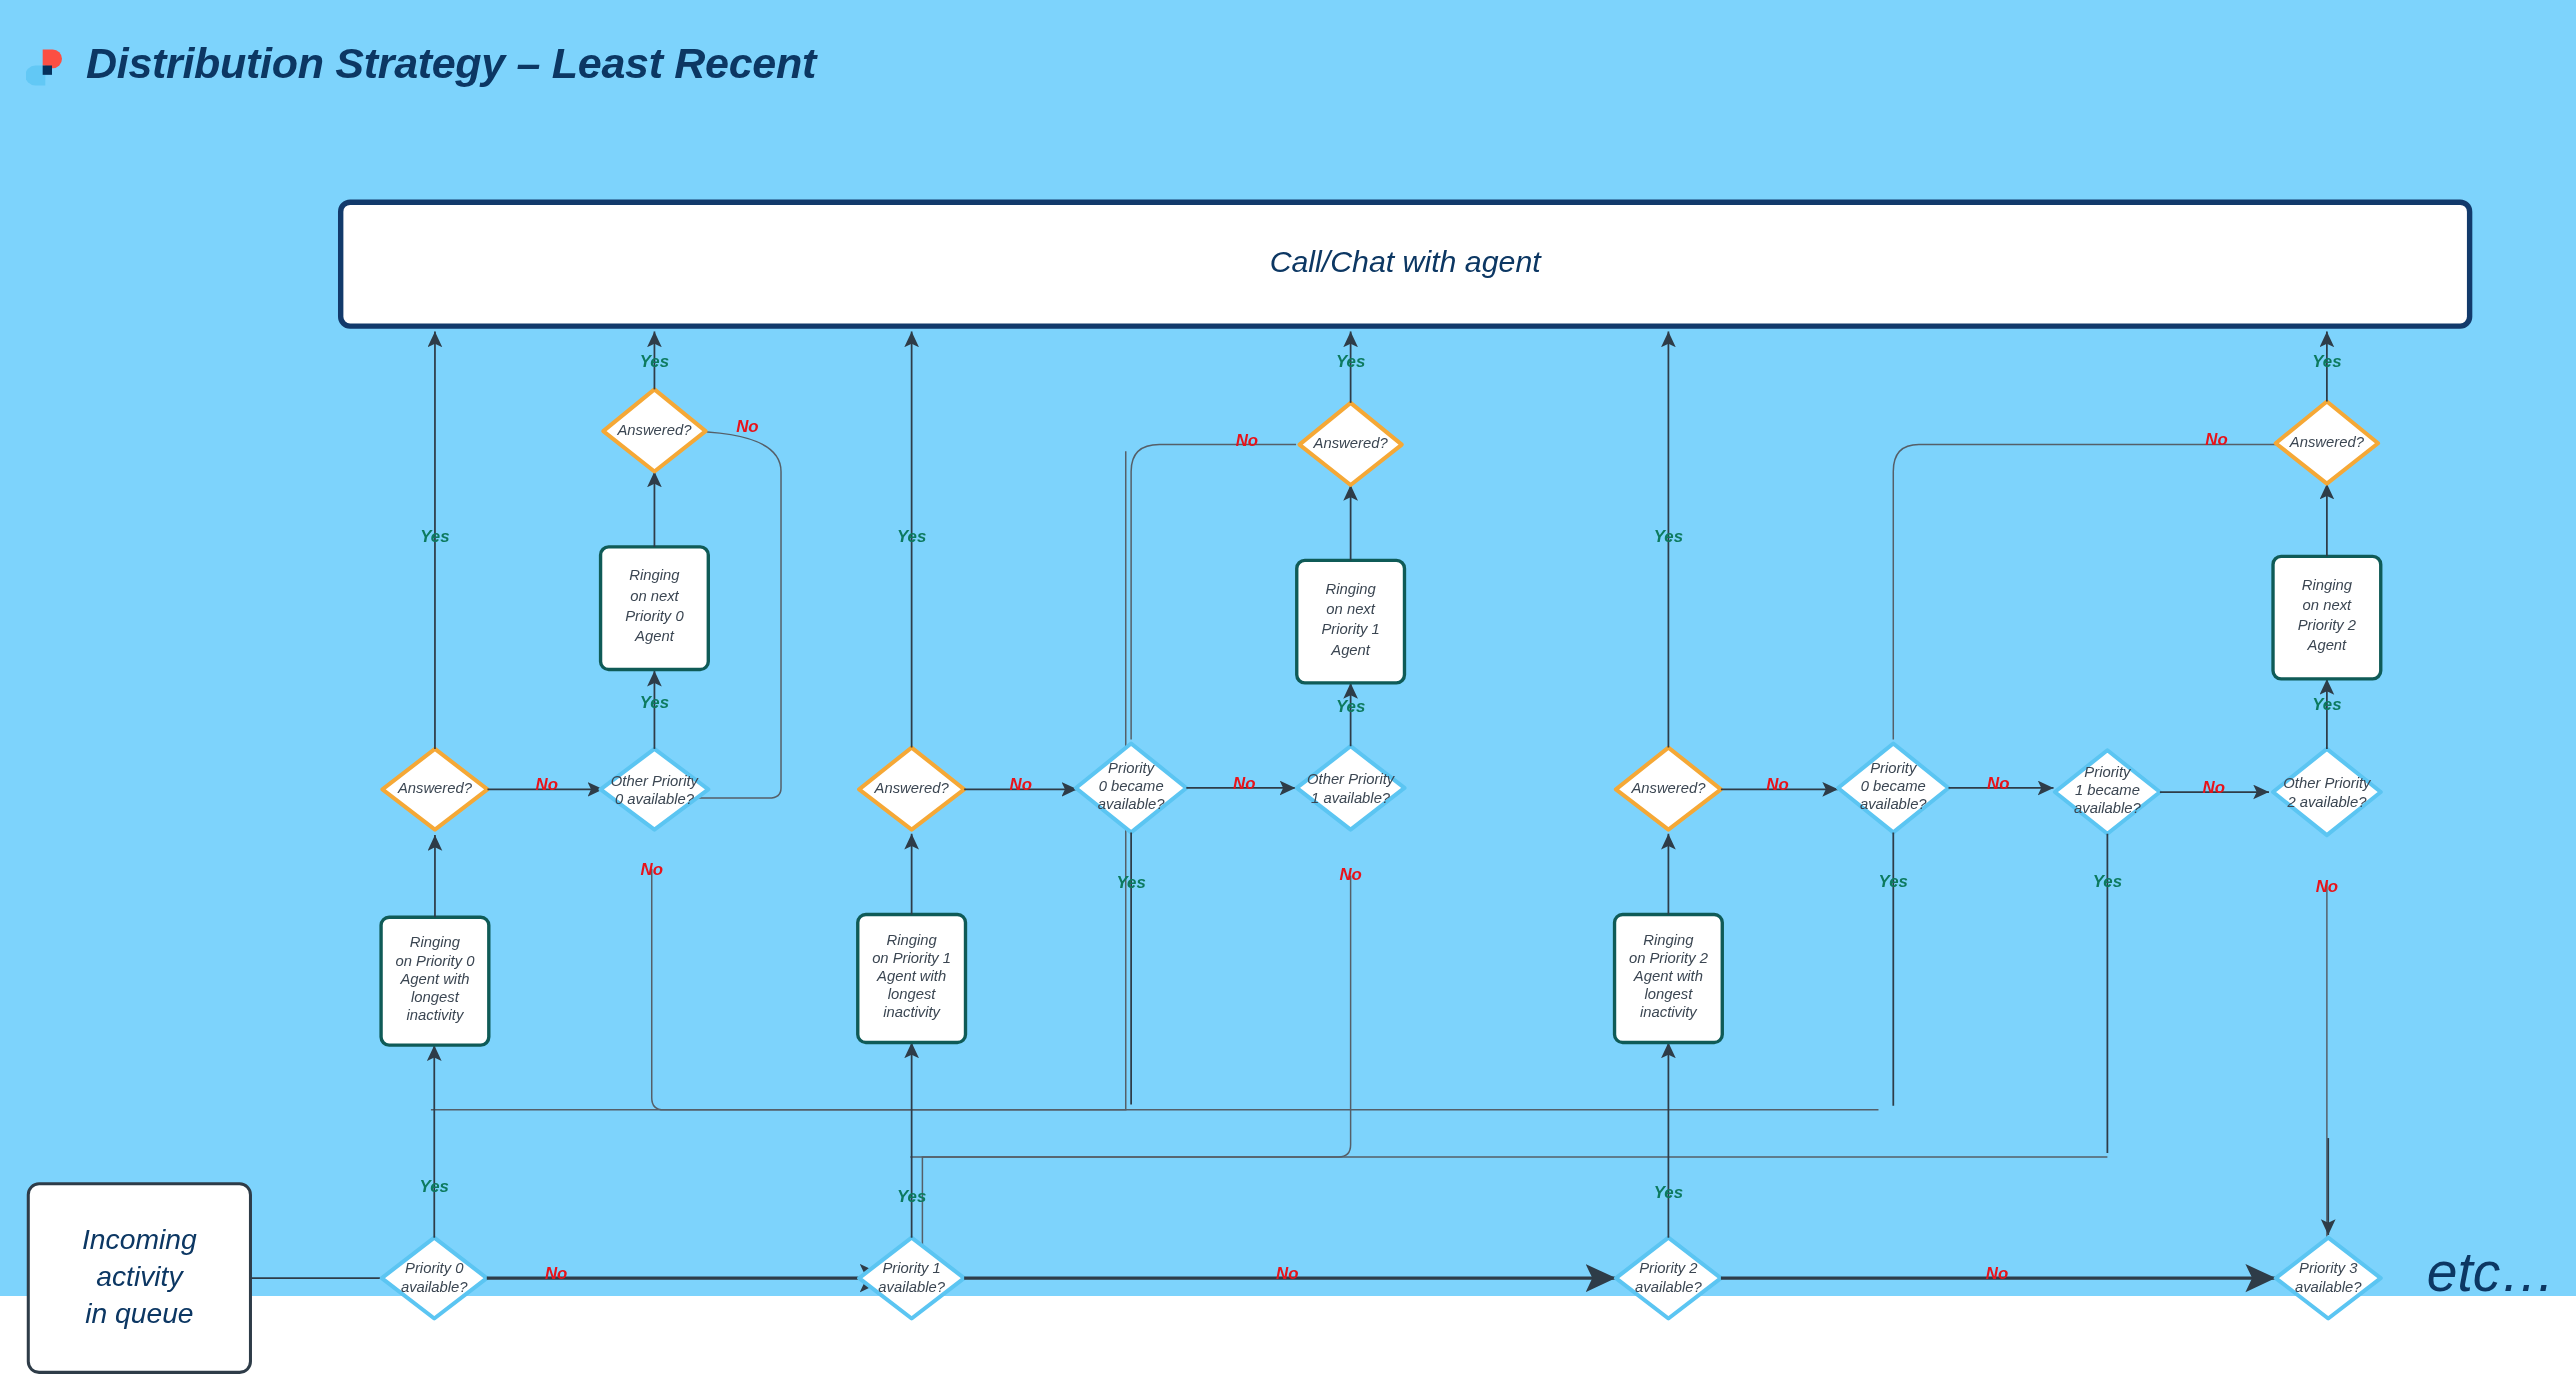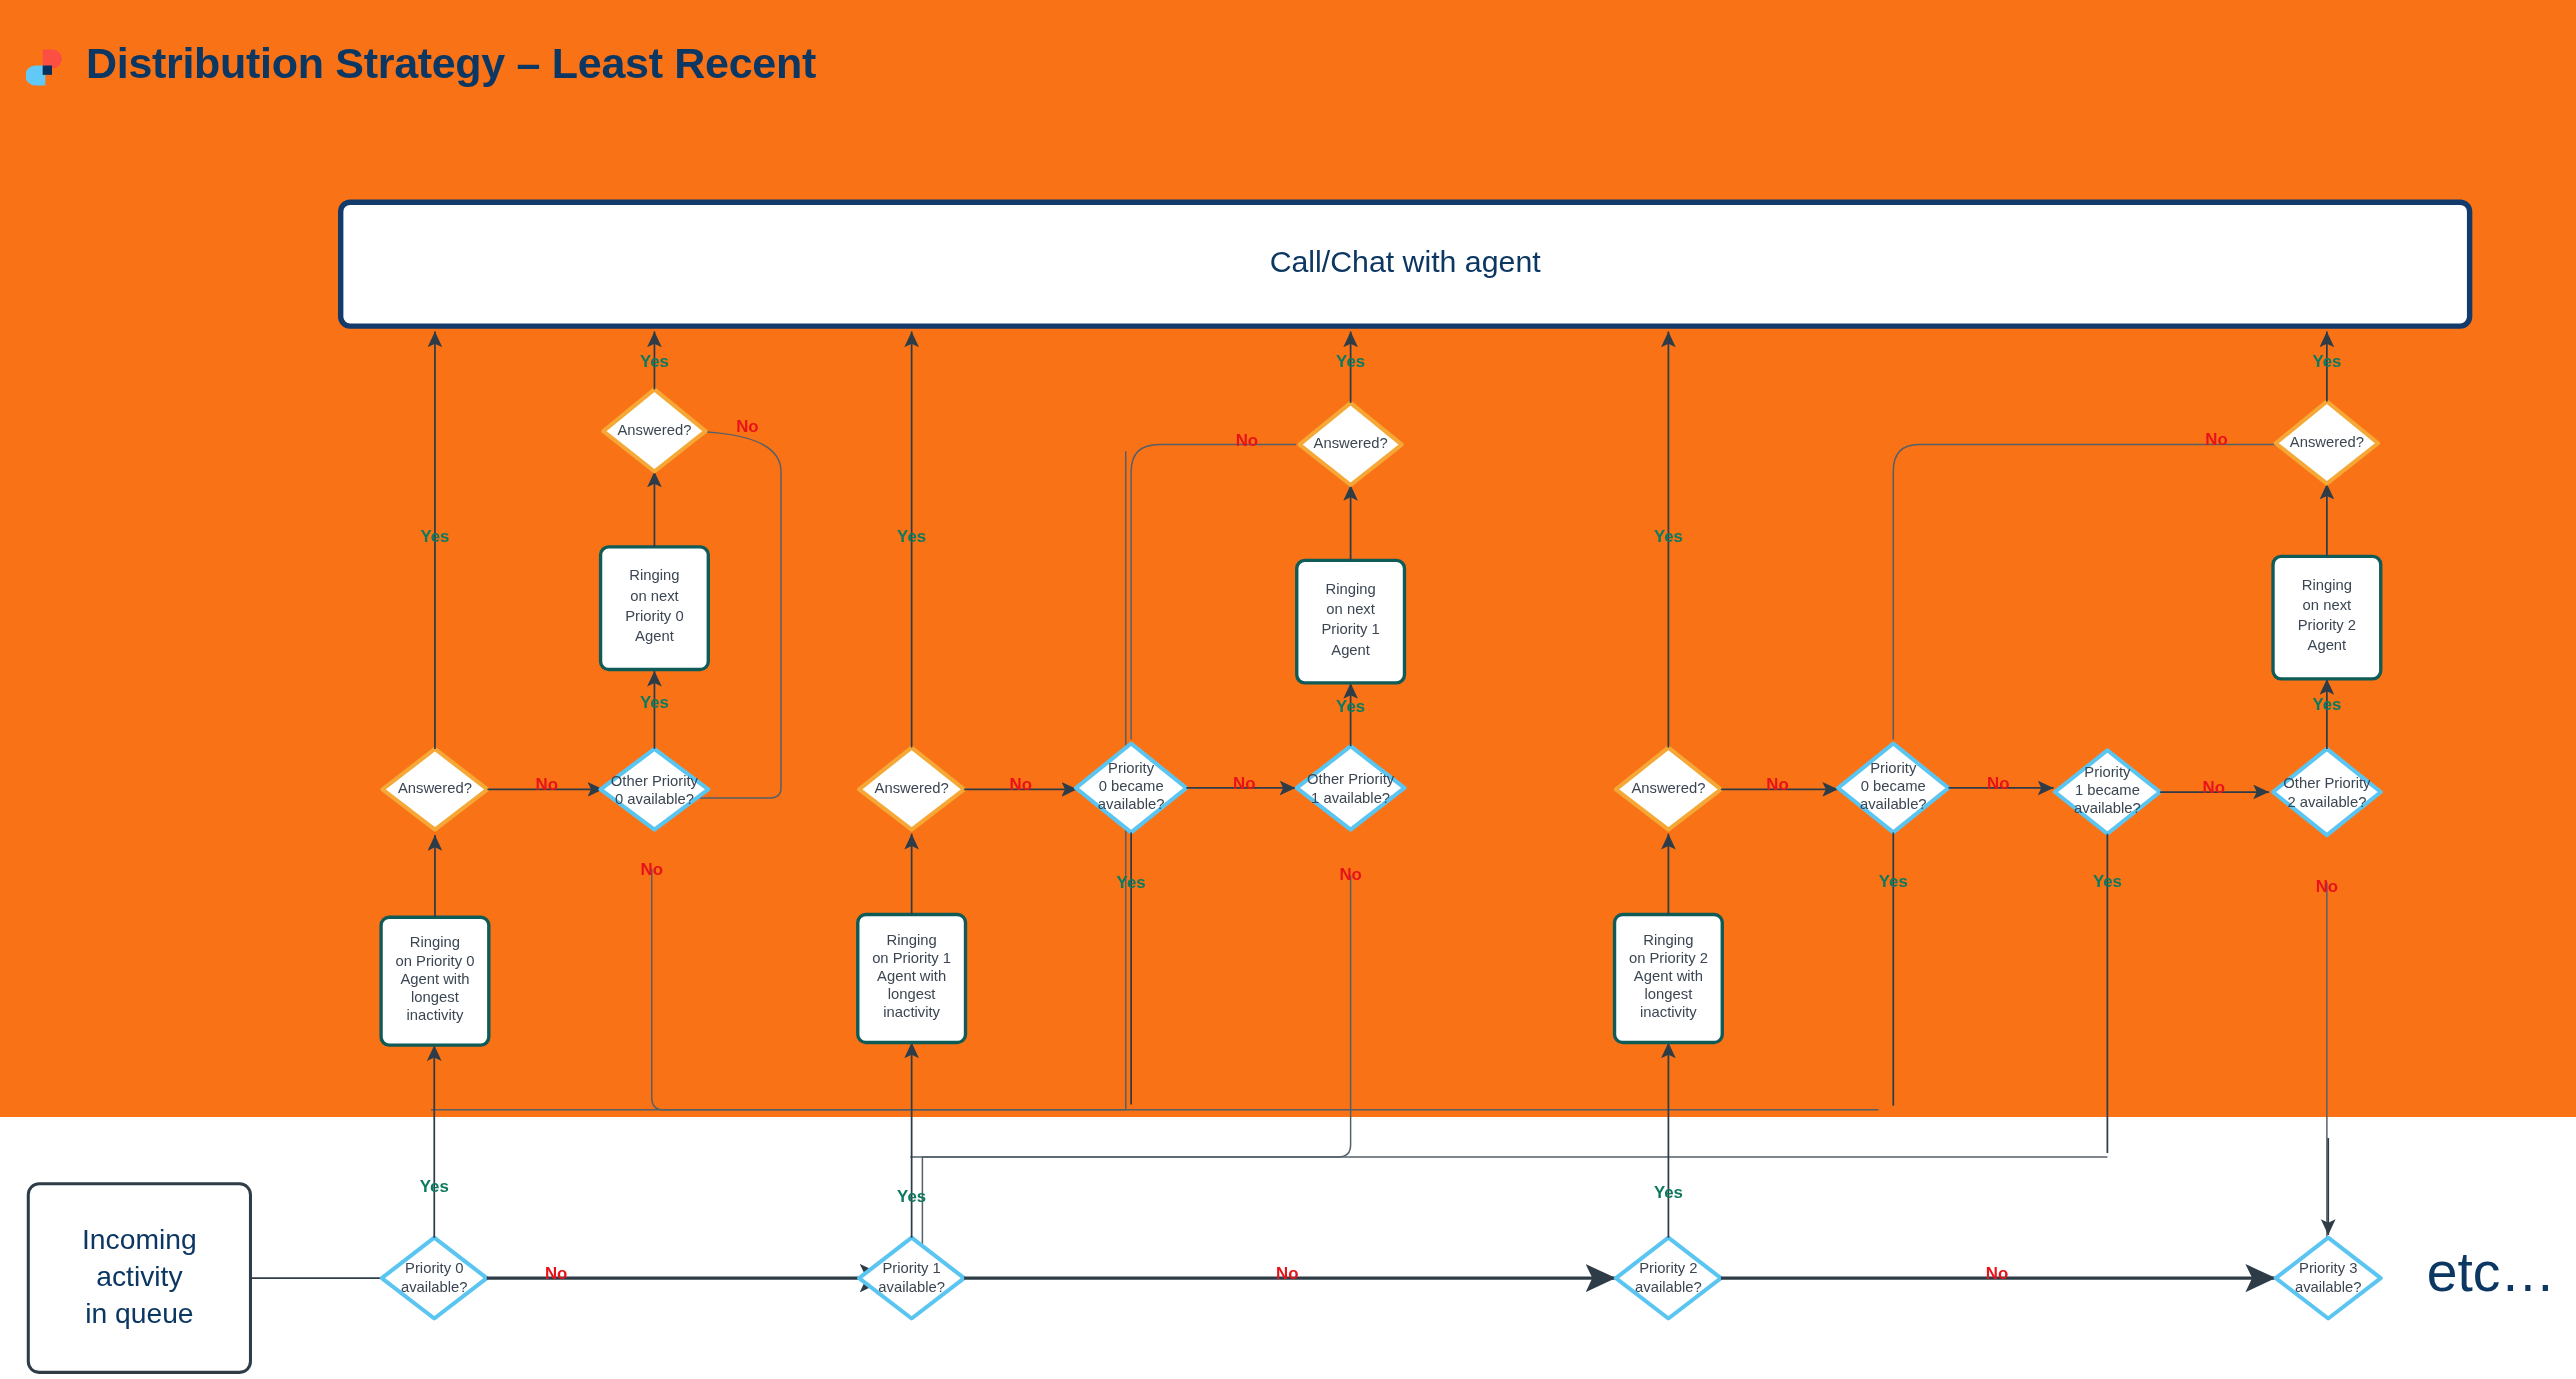--- a/index.html
+++ b/index.html
@@ -7,22 +7,23 @@
     padding: 0;
     background: #ffffff;
     width: 2576px;
     height: 1380px;
     overflow: hidden;
     font-family: "Liberation Sans", sans-serif;
   }
   #page {
     position: relative;
     width: 2576px;
-    height: 1117px;
-    background: #f97316;
+    height: 1296px;
+    background: #7dd3fc;
+    font-style: italic;
   }
 
   
   #header {
     position: absolute;
     left: 0; top: 0;
     width: 2576px;
     height: 128px;
   }
   #logo {

